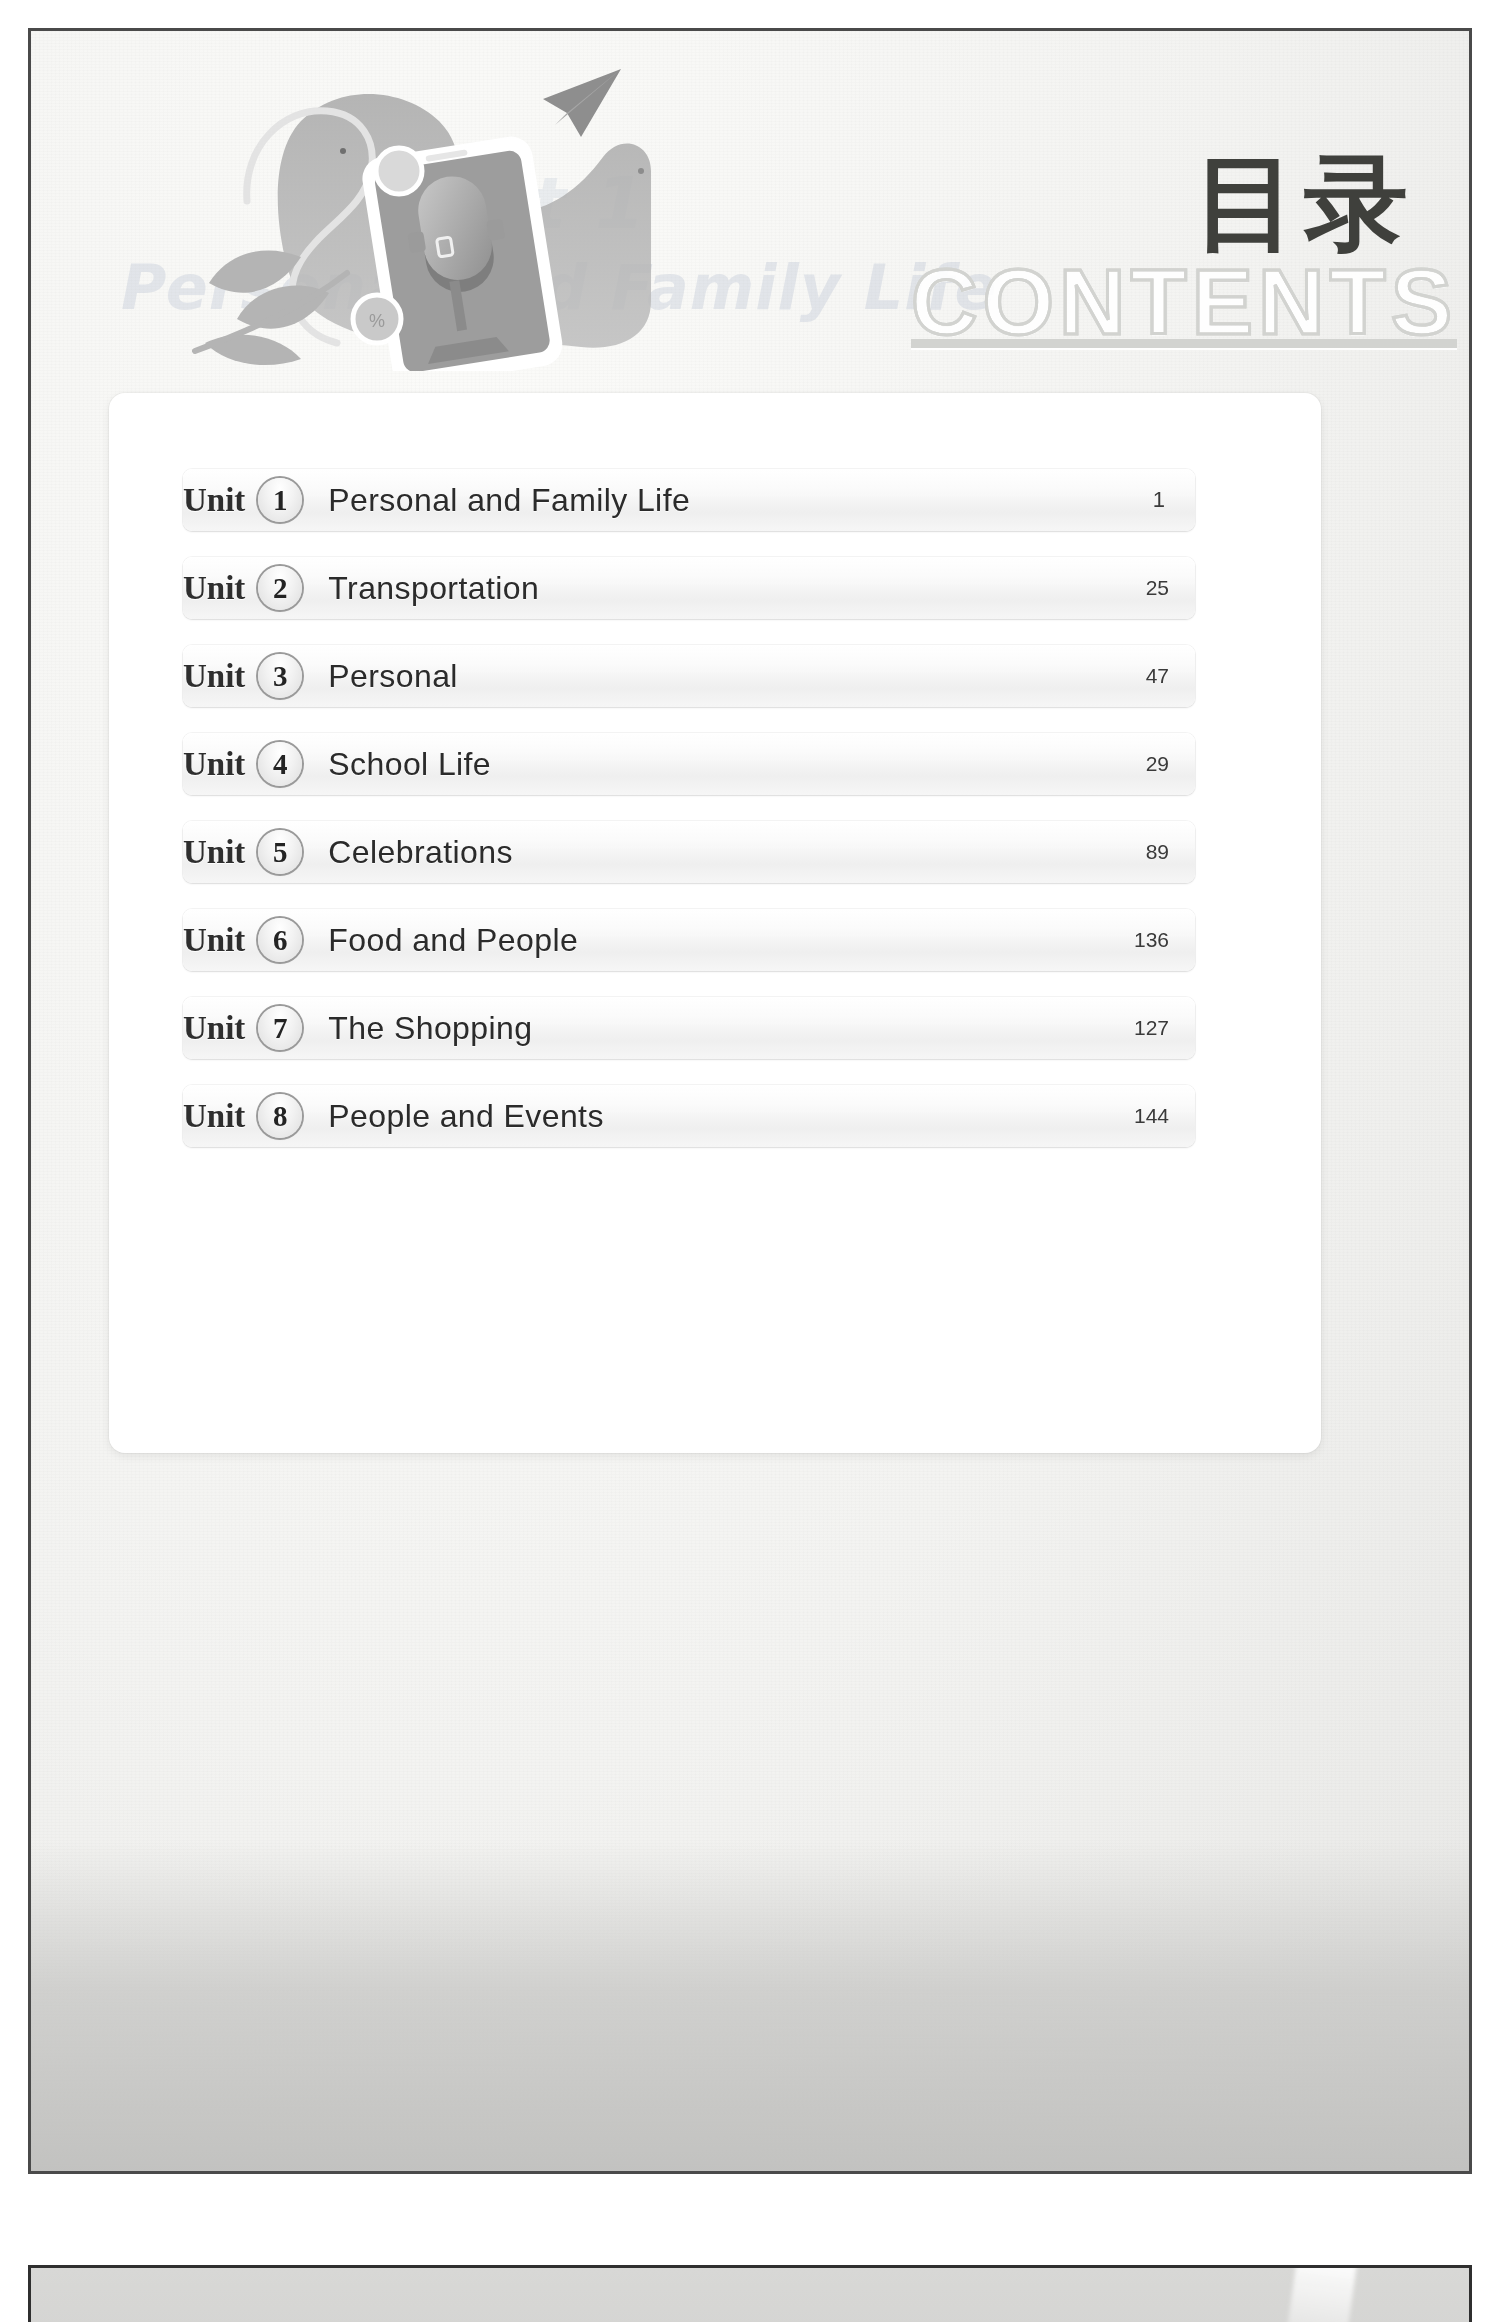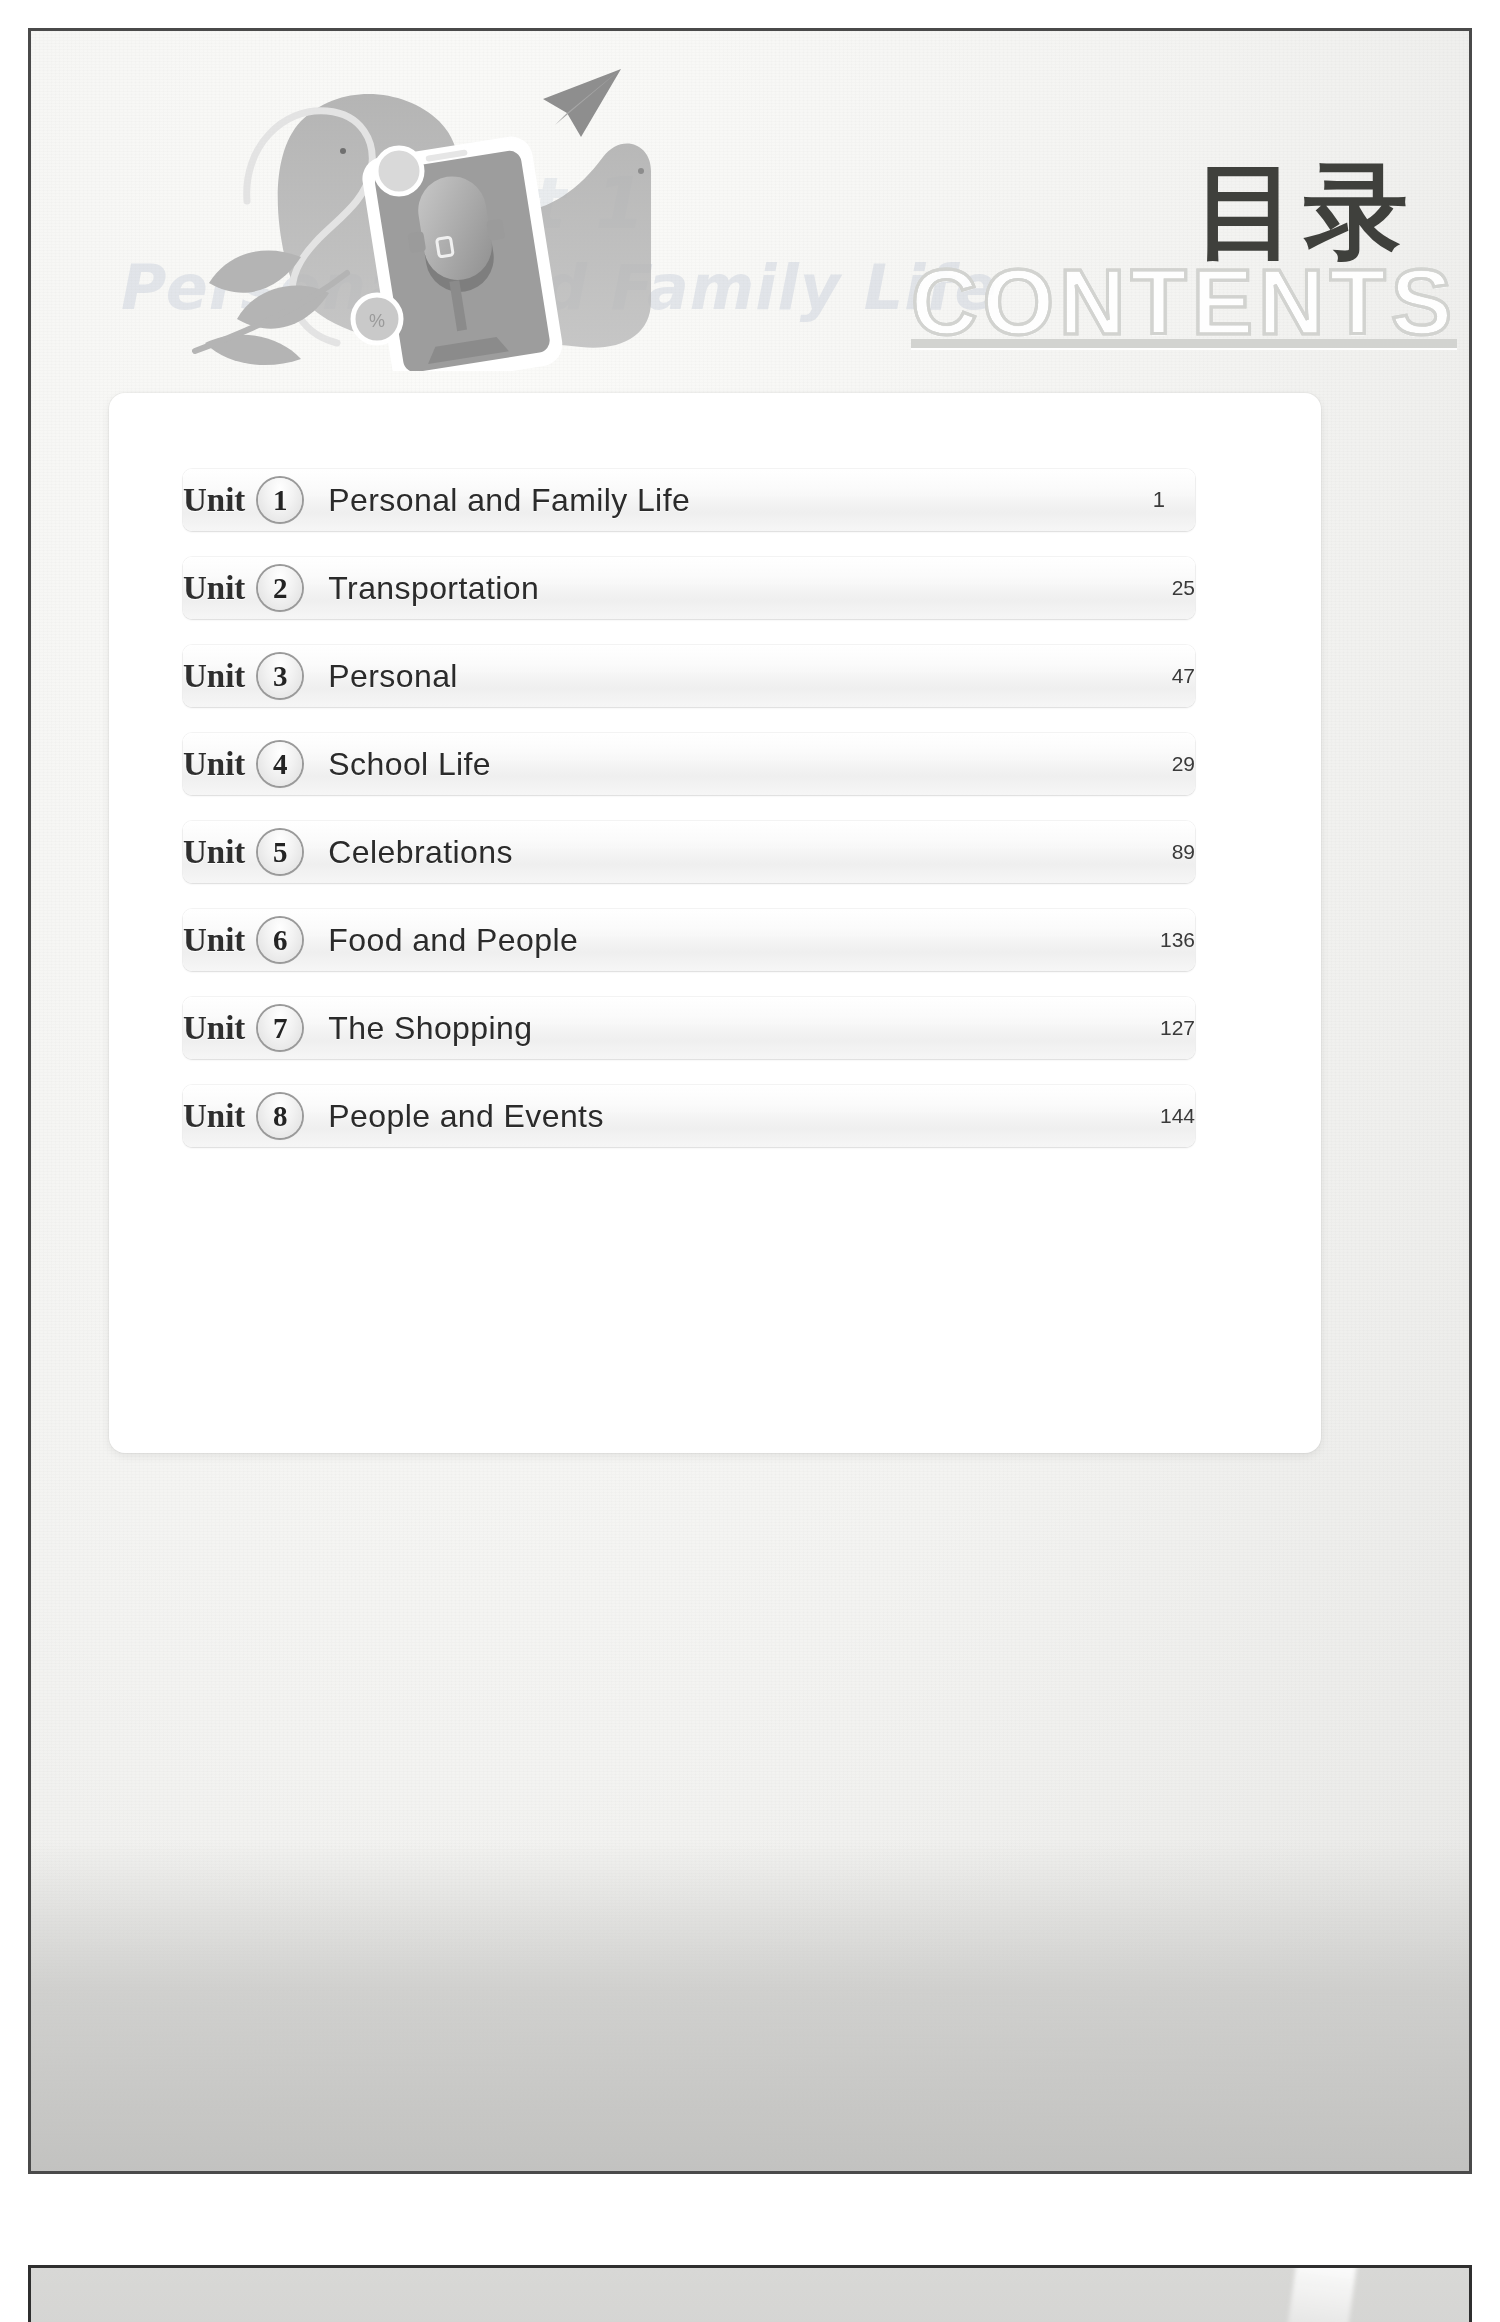--- a/index.html
+++ b/index.html
@@ -48,21 +48,21 @@
     font-family:"DejaVu Sans",sans-serif;
   }
 
   .illus{position:absolute;left:120px;top:20px;width:520px;height:320px;}
 
   
   .cn-title{
     position:absolute;right:55px;top:128px;
     font-size:104px;line-height:1;font-weight:bold;
     color:#3f403c;letter-spacing:6px;
-    font-family:Liberation Sans, sans-serif;
+    font-family:Liberation Mono, monospace;
     text-align:right;
   }
   .contents-word{
     position:absolute;right:12px;top:225px;
     font-size:92px;line-height:1;font-weight:bold;
     letter-spacing:5px;
     color:transparent;
     -webkit-text-stroke:3px #d2d3d0;
     text-shadow:0 2px 0 rgba(255,255,255,.9);
     font-family:"Liberation Sans",sans-serif;
@@ -110,21 +110,21 @@
   }
   .unit-title{
     position:relative;z-index:2;
     margin-left:26px;
     font-family:"Liberation Sans",sans-serif;
     font-size:32px;color:#2b2b2b;letter-spacing:.4px;
     text-shadow:0 1px 0 rgba(255,255,255,.75);
   }
   .page-no{
     position:relative;z-index:2;
-    margin-left:auto;
+    margin-left:auto;margin-right:26px;
     font-family:"Liberation Sans",sans-serif;
     font-size:21px;color:#3a3a3a;
   }
   .row.r1 .page-no{font-size:22px;margin-right:30px;}
 
   
   .sheet2{
     position:absolute;left:28px;top:2265px;width:1444px;height:120px;
     border:3px solid #2f2f2f;border-bottom:none;
     background:linear-gradient(to bottom,#d8d8d6 0%,#d2d2d0 100%);

